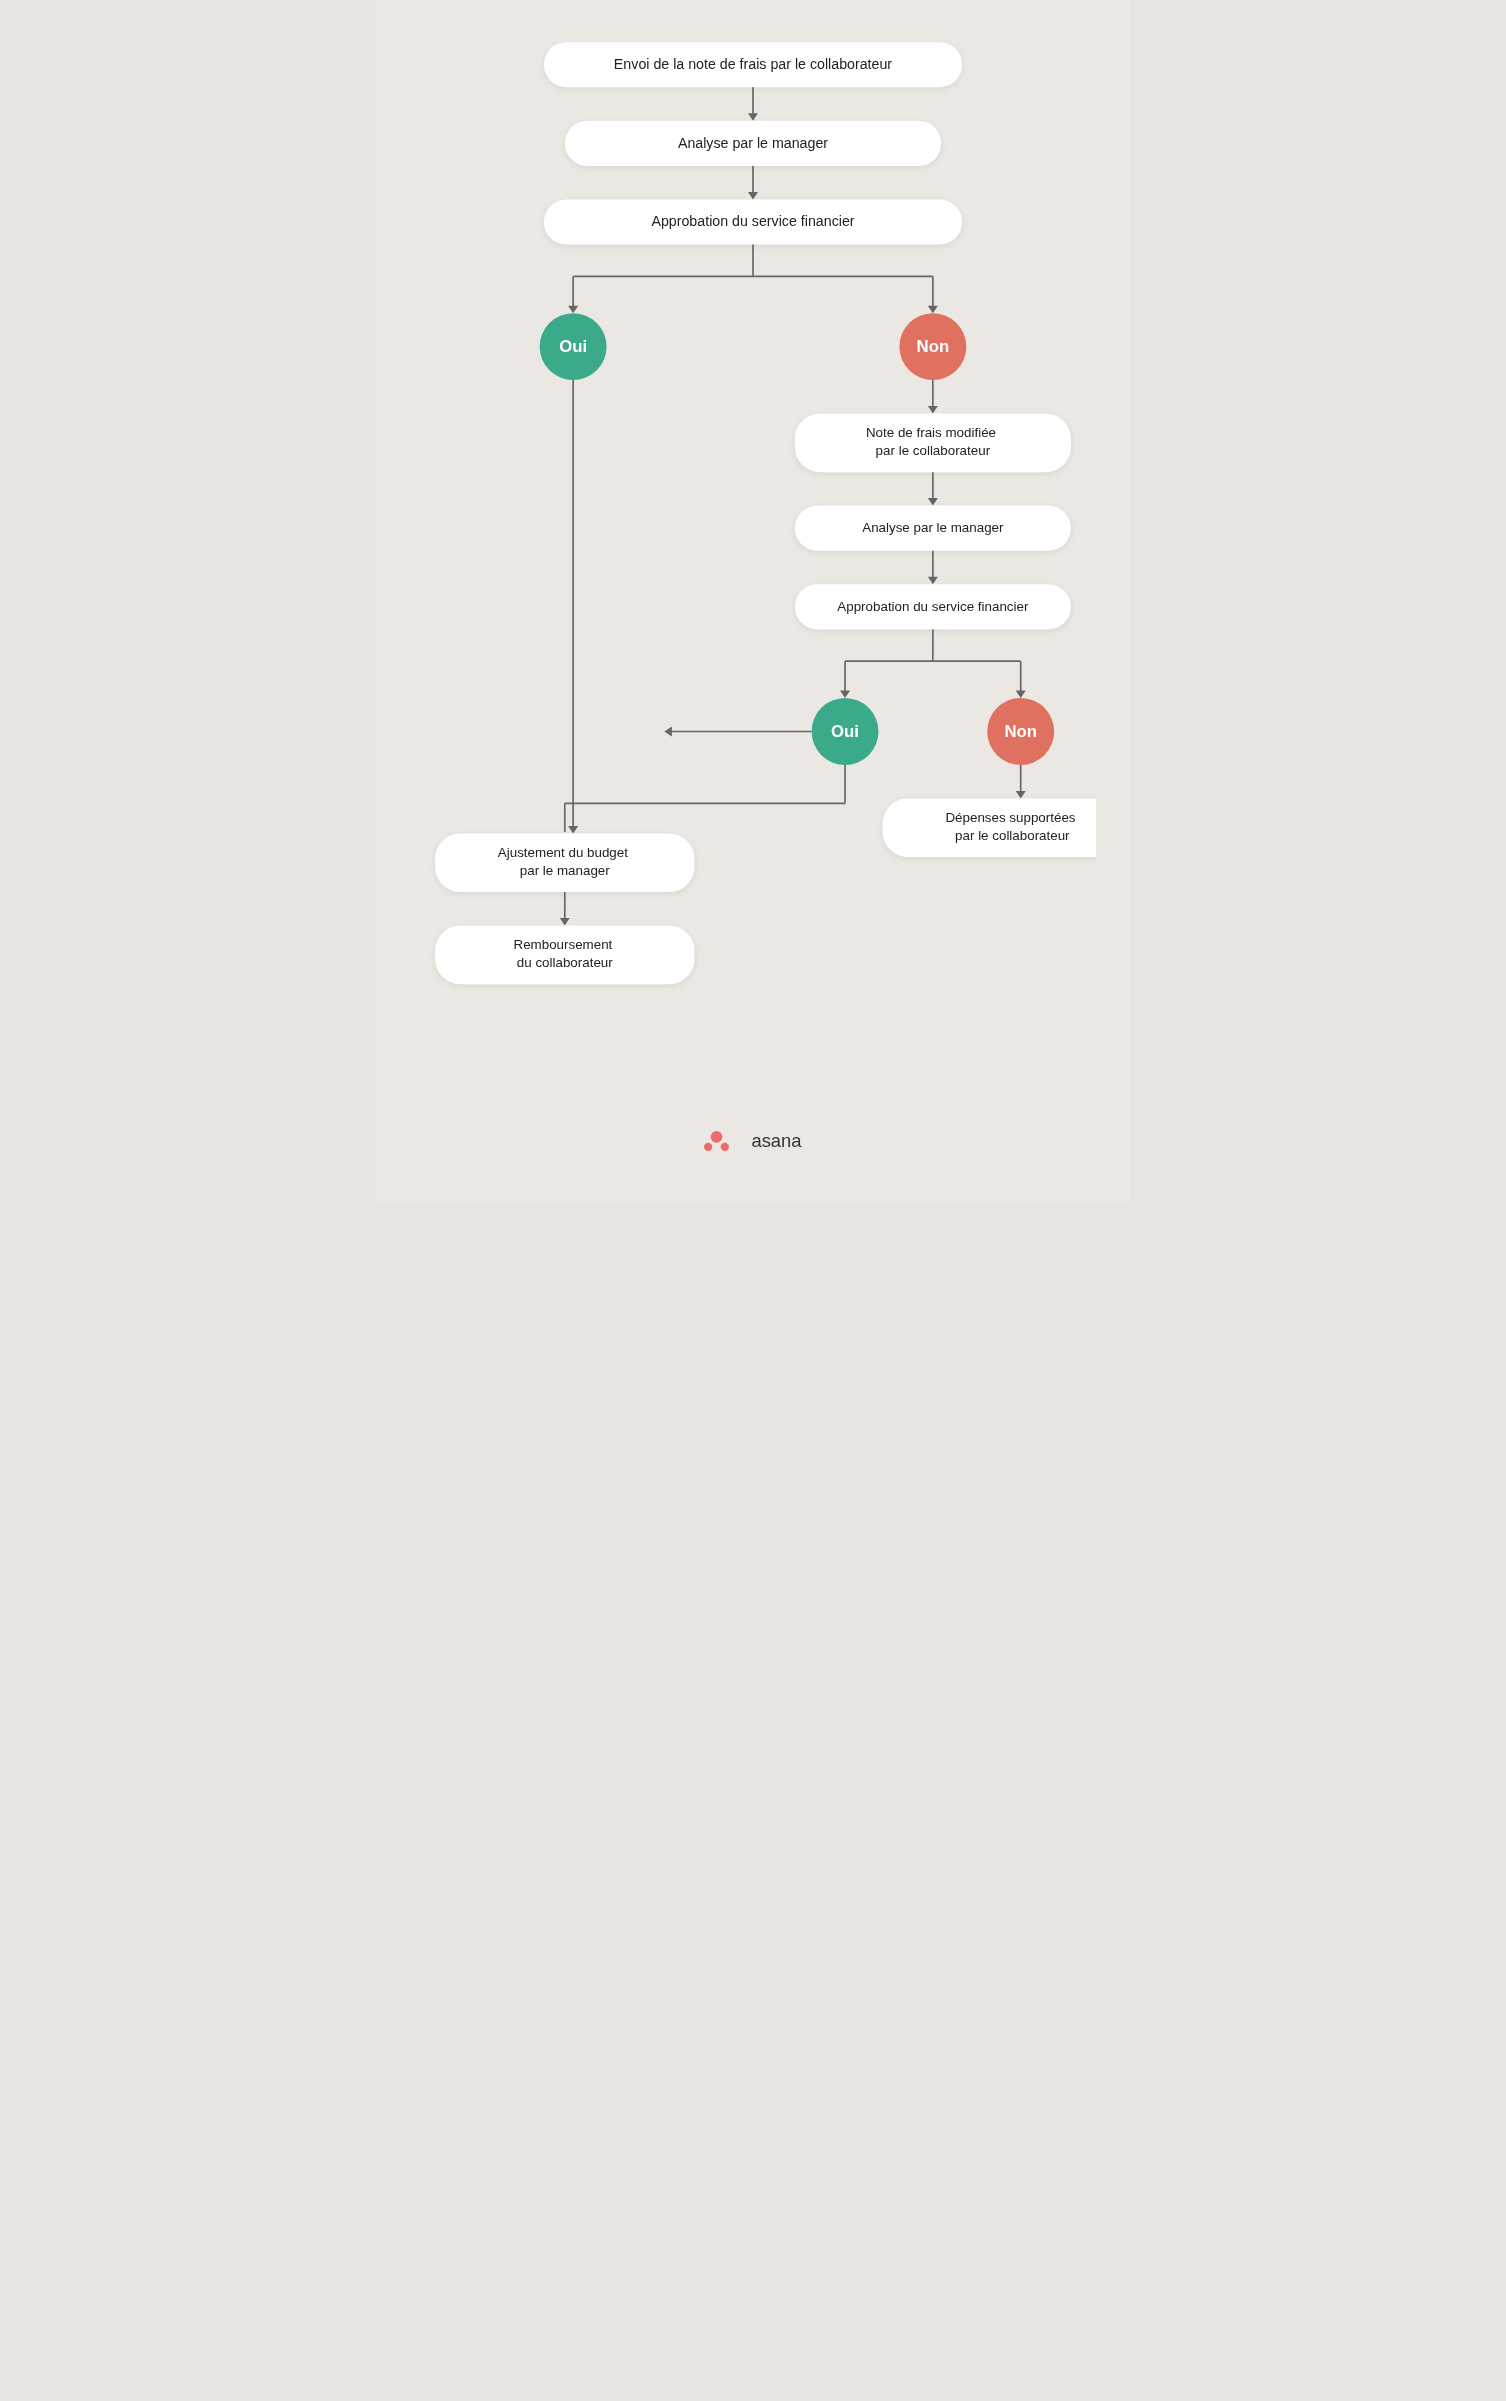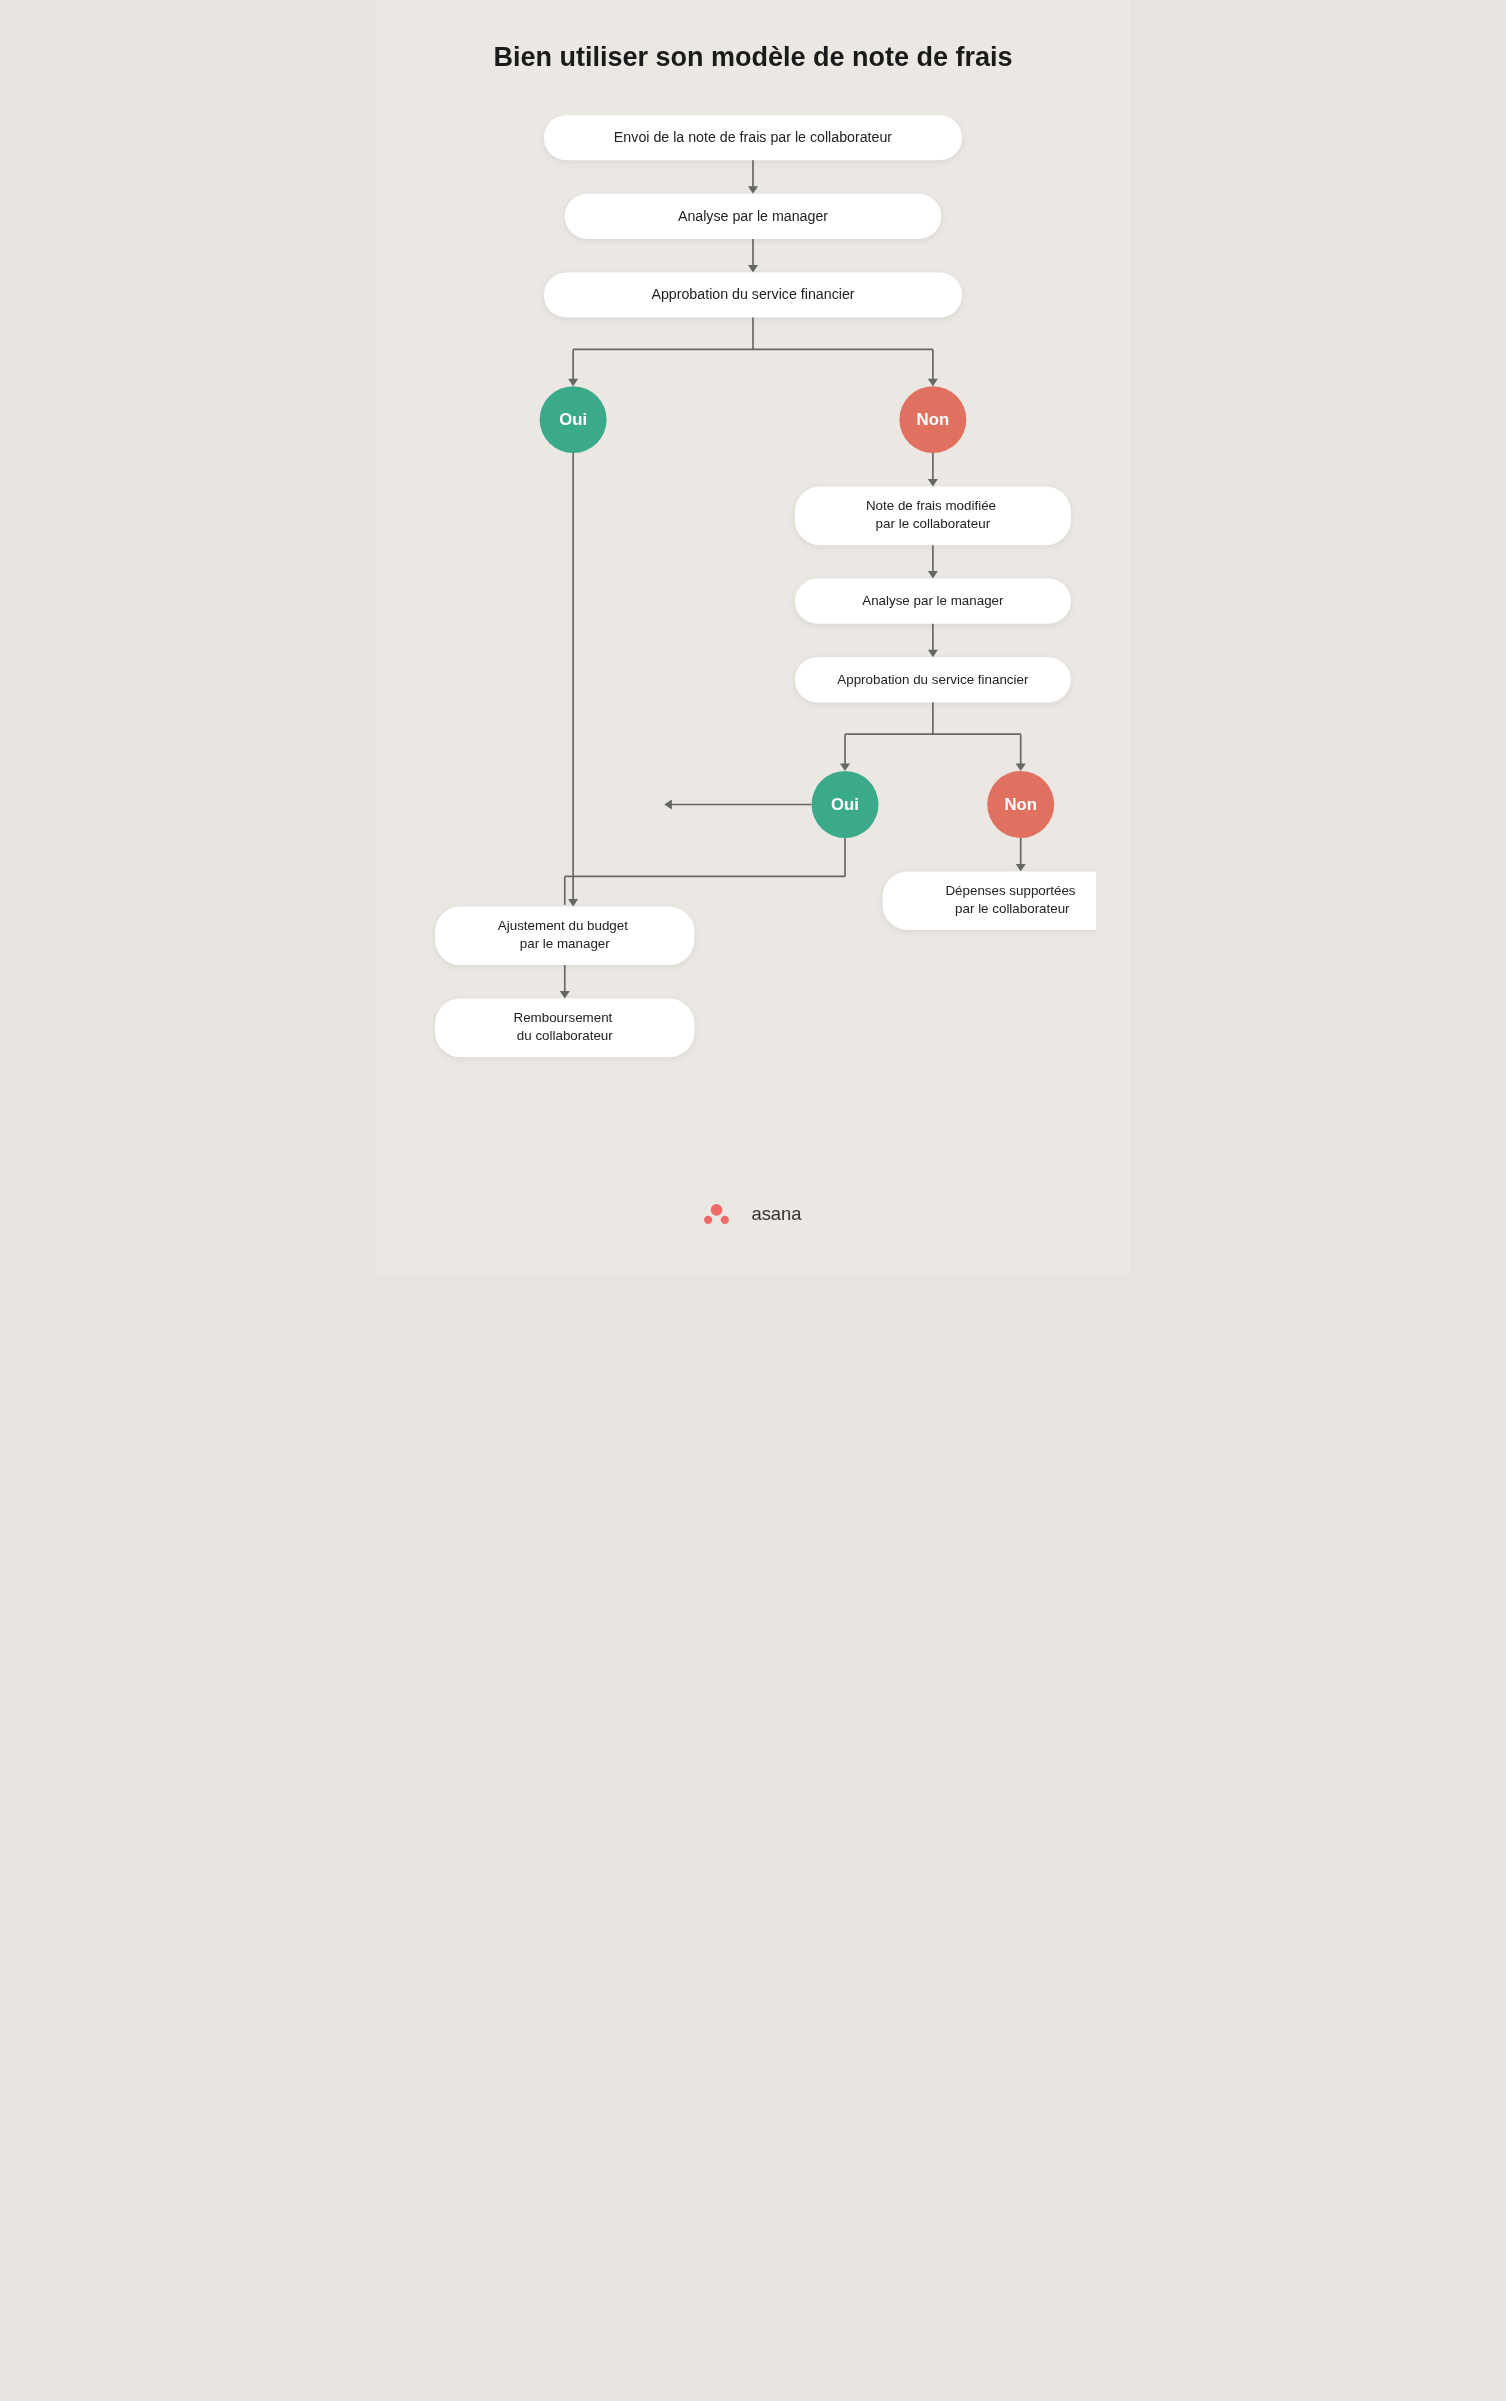--- a/index.html
+++ b/index.html
@@ -53,21 +53,20 @@
       font-weight: 500;
     }
 
     line { stroke: #666; stroke-width: 2; }
     polygon { fill: #666; }
   </style>
 </head>
 <body>
 
 <div class="page">
-  <h1 class="title">Bien utiliser son modèle de note de frais</h1>
 
   <svg width="686" height="1046" viewBox="0 0 820 1250" xmlns="http://www.w3.org/2000/svg">
 
     <rect x="160" y="0" width="500" height="54" rx="27" ry="27" fill="#ffffff" filter="drop-shadow(0 2px 4px rgba(0,0,0,0.08))"></rect>
     <text x="410" y="32" text-anchor="middle" font-family="Arial, sans-serif" font-size="17" fill="#222">
       <tspan>Envoi de la note de frais par le collaborateur</tspan>
     </text>
 
     <line x1="410" y1="54" x2="410" y2="88" stroke="#666" stroke-width="2"></line>
     <polygon points="404,85 416,85 410,94" fill="#666"></polygon>

